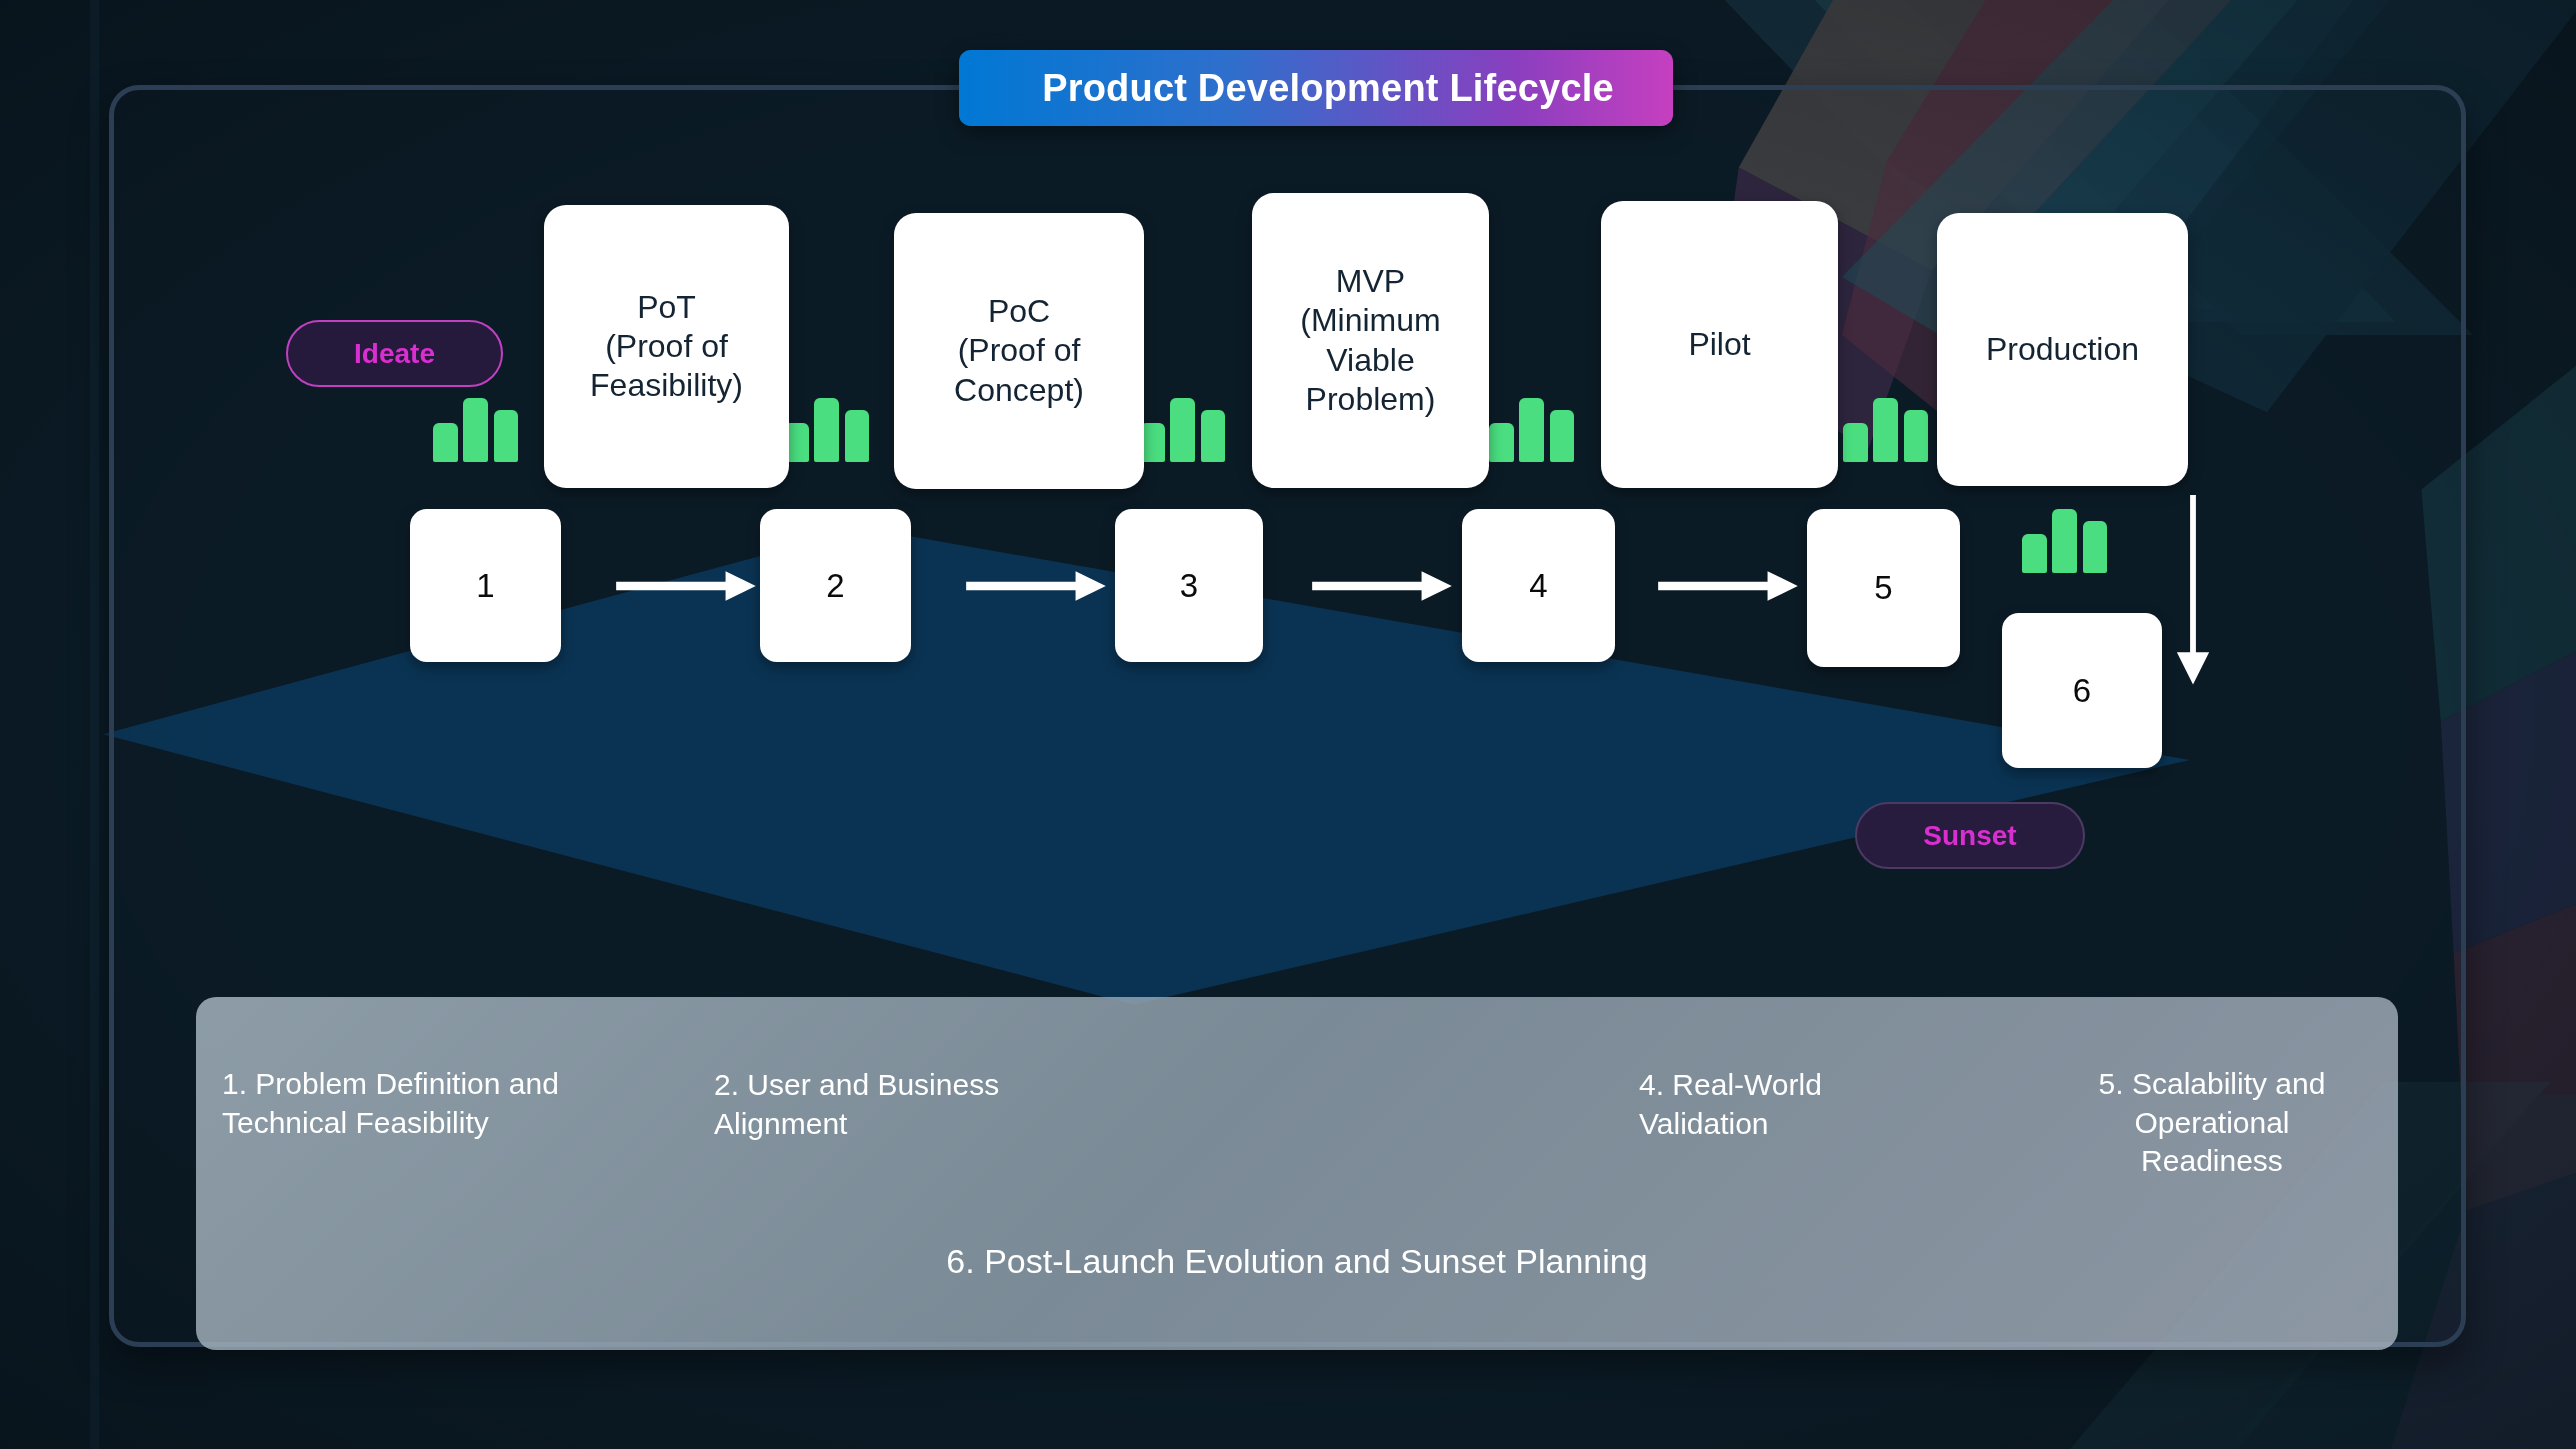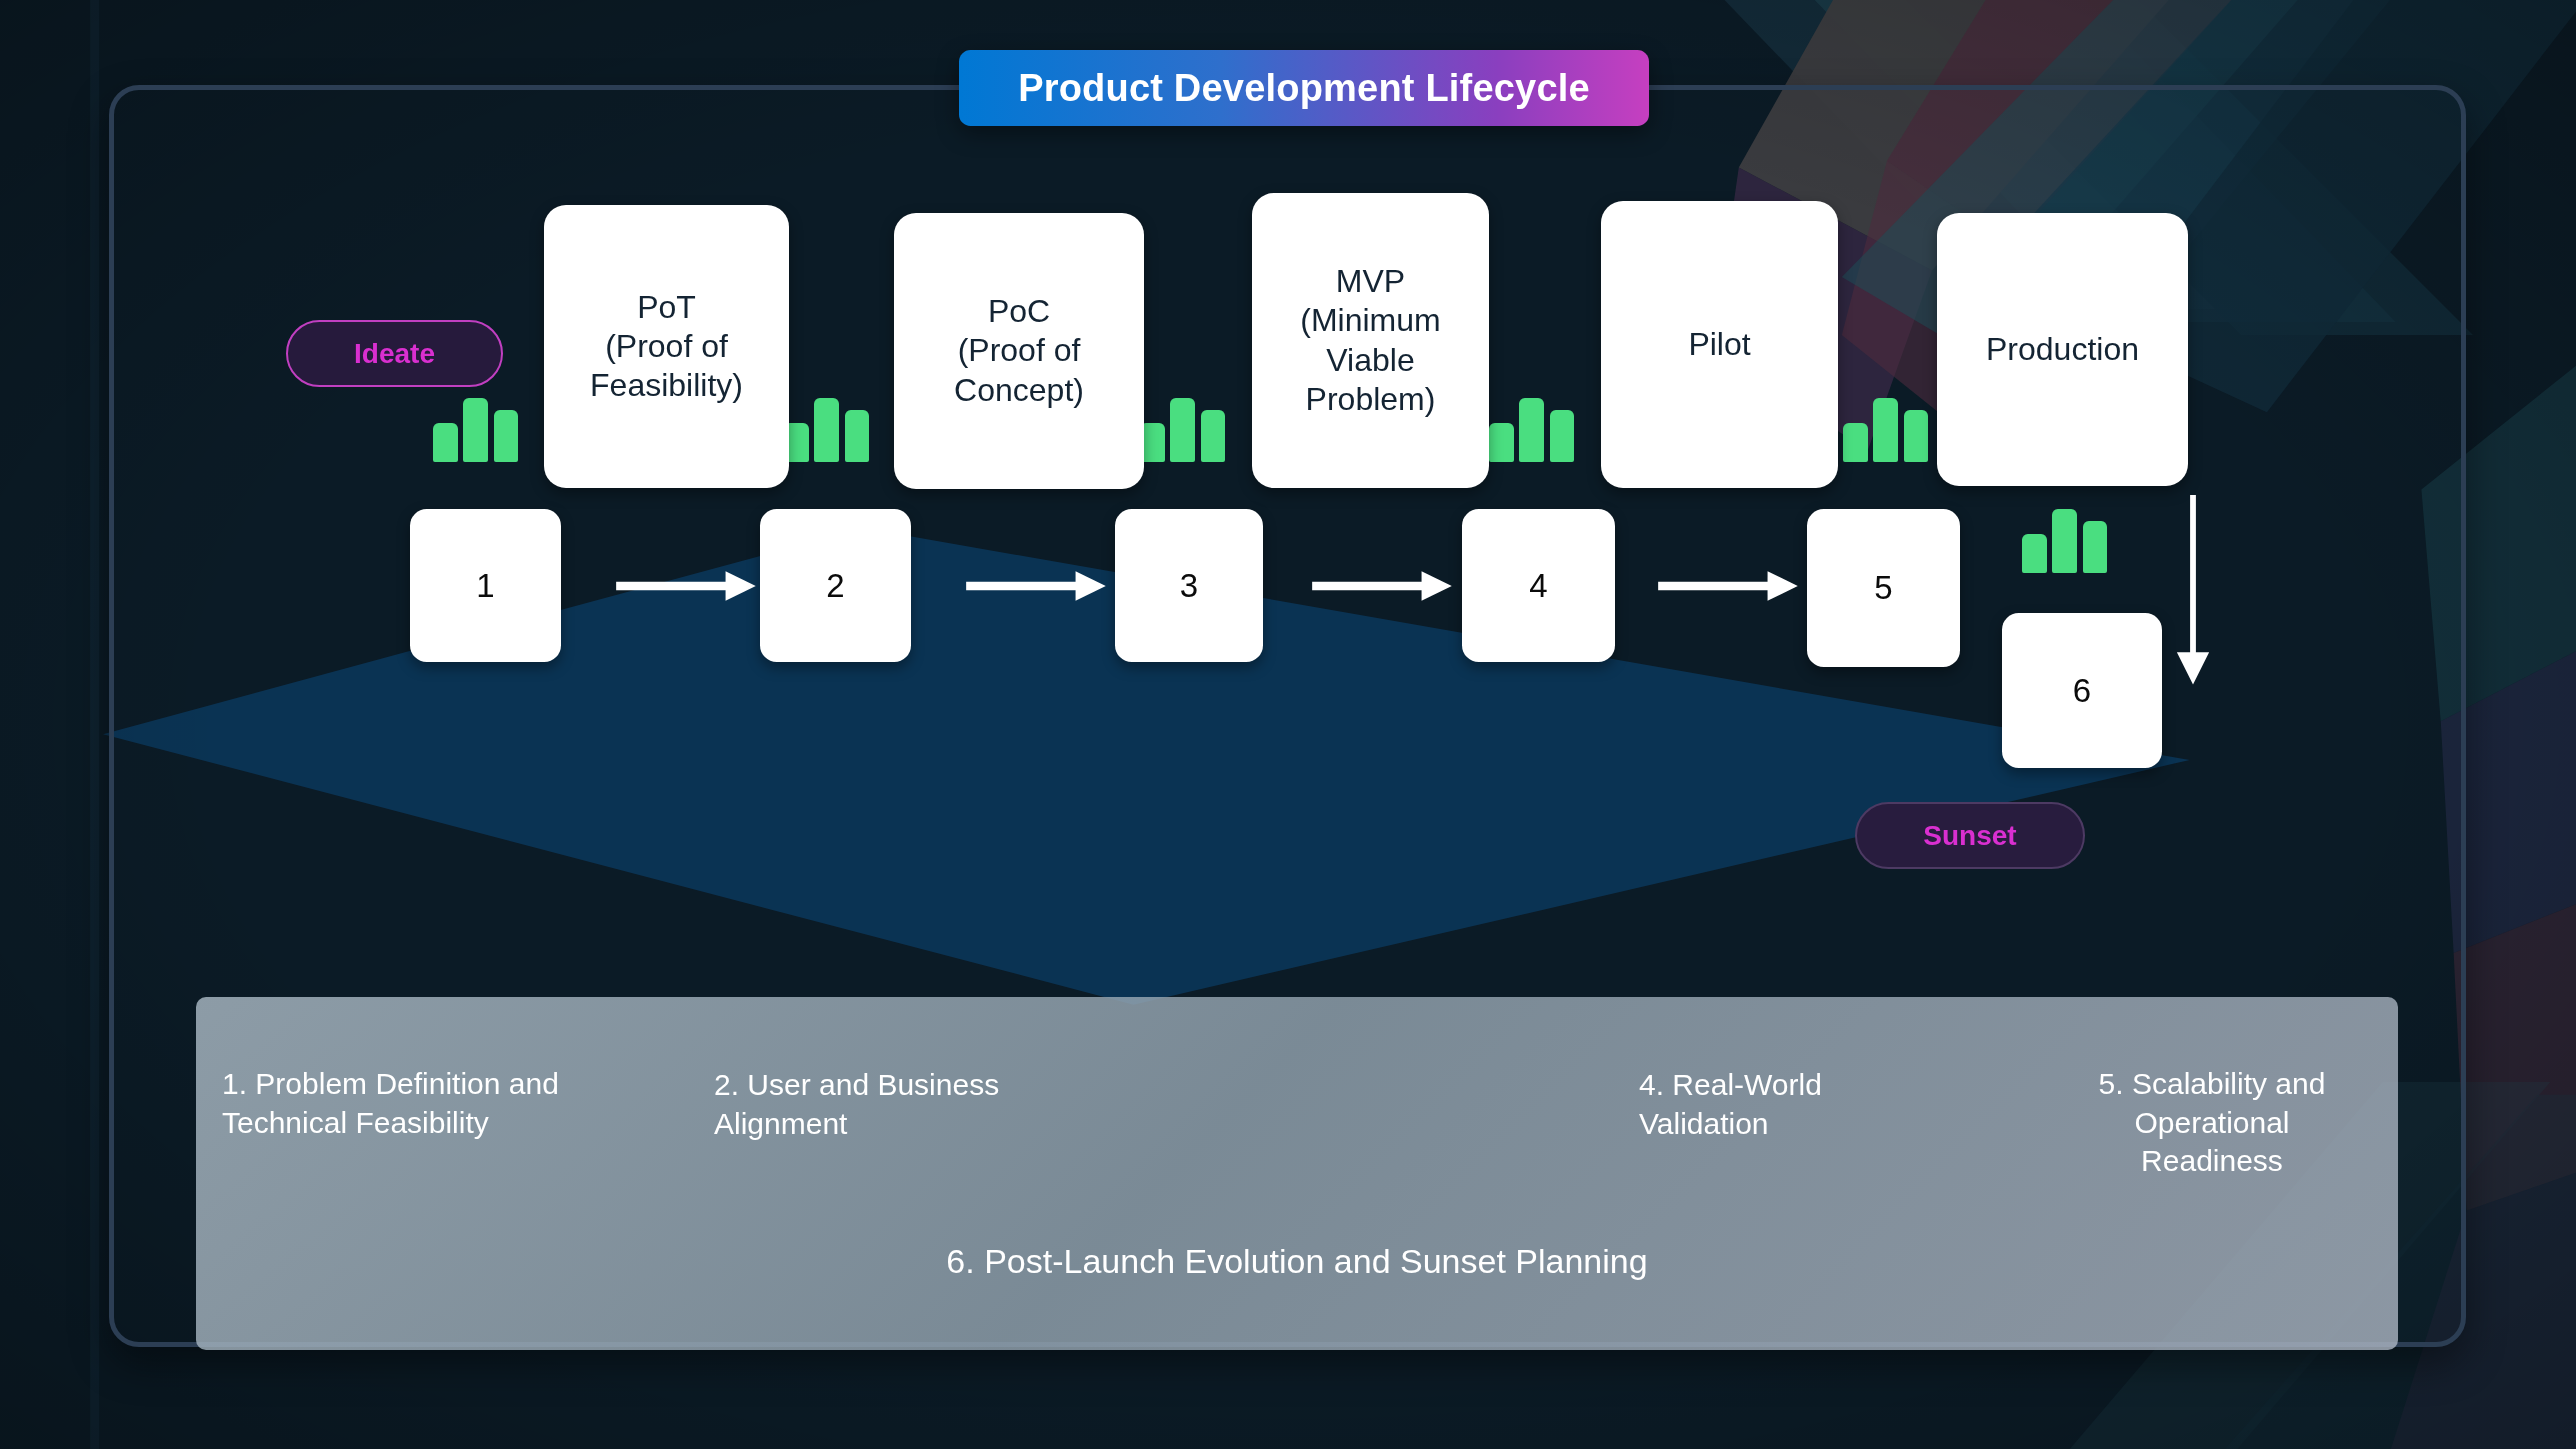--- a/index.html
+++ b/index.html
@@ -33,20 +33,21 @@
   
   .title-banner {
     position: absolute;
     left: 959px; top: 50px;
     width: 690px; height: 76px;
     border-radius: 11.6px;
     background: linear-gradient(90deg, #0078d4 0%, #2f6fcc 38%, #8a3fbf 78%, #c63fc0 100%);
     display: flex; align-items: center; justify-content: center;
     box-shadow: 0 7.7px 22px rgba(0,0,0,0.40);
     z-index: 40;
+    padding-left: 24px;
   }
   .title-banner span {
     color: #ffffff;
     font-size: 38px;
     font-weight: bold;
     letter-spacing: 0.2px;
     white-space: nowrap;
   }
 
   
@@ -108,21 +109,21 @@
     left: 1855px; top: 802px; width: 230px; height: 67px;
     background: #281c3e; border: 2.6px solid #4d3a63;
   }
   .badge-sunset span { color: #d92fd0; }
 
   
   .bottom-panel {
     position: absolute;
     left: 196px; top: 997px;
     width: 2202px; height: 353px;
-    border-radius: 10px;
+    border-radius: 20px;
     background: linear-gradient(135deg, rgba(173,188,199,0.80) 0%, rgba(150,166,178,0.80) 45%, rgba(176,185,198,0.78) 100%);
     z-index: 18;
     overflow: hidden;
   }
   .bp-col {
     position: absolute;
     color: #ffffff;
     font-size: 30px;
     line-height: 1.28;
     white-space: pre-line;

